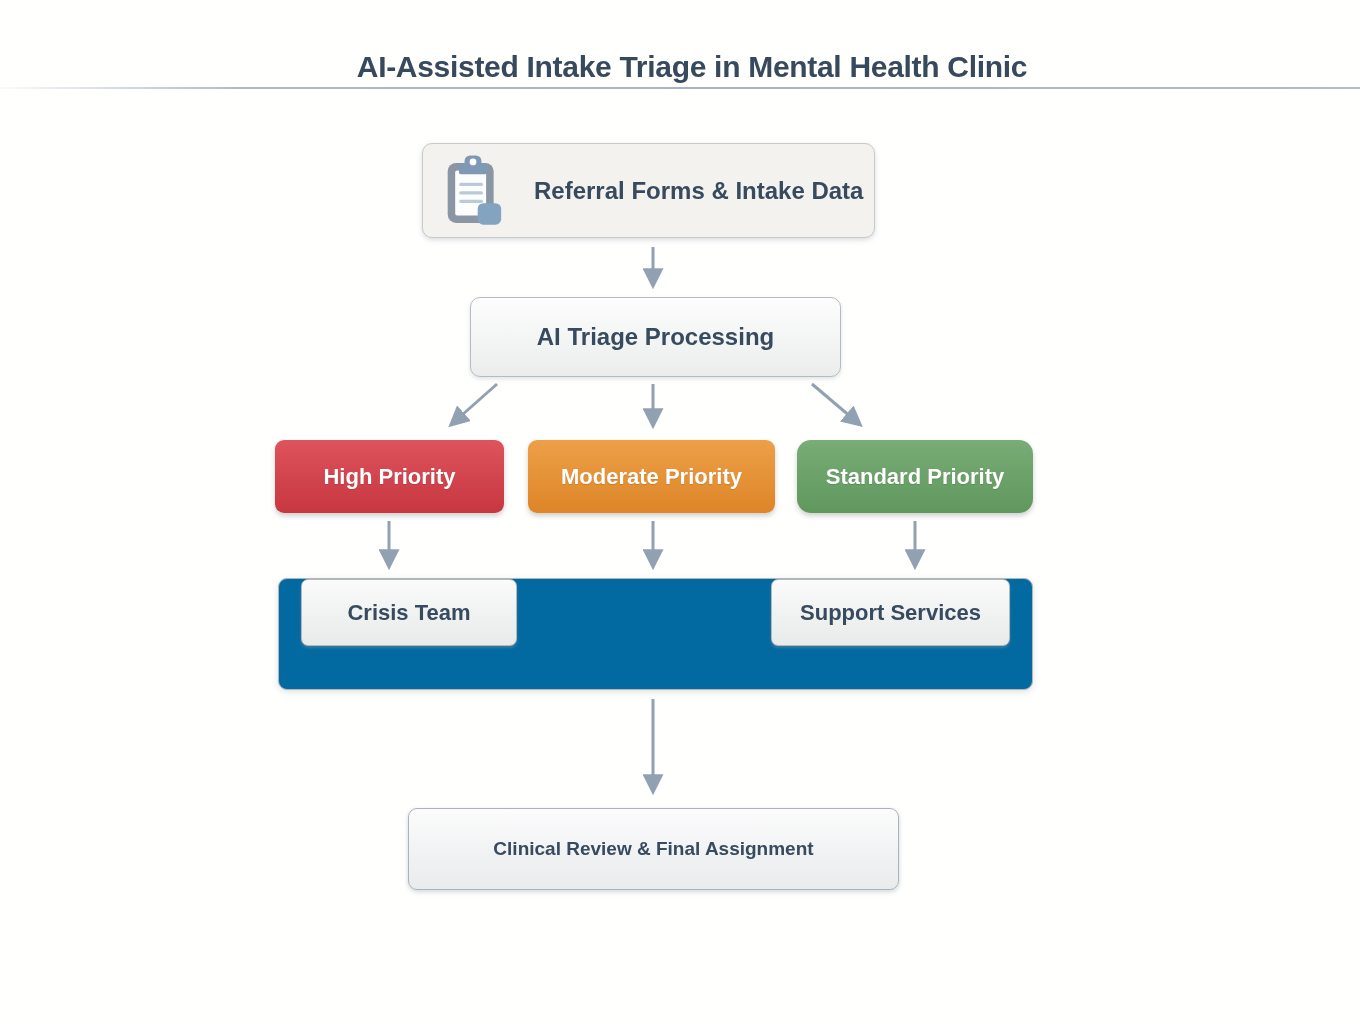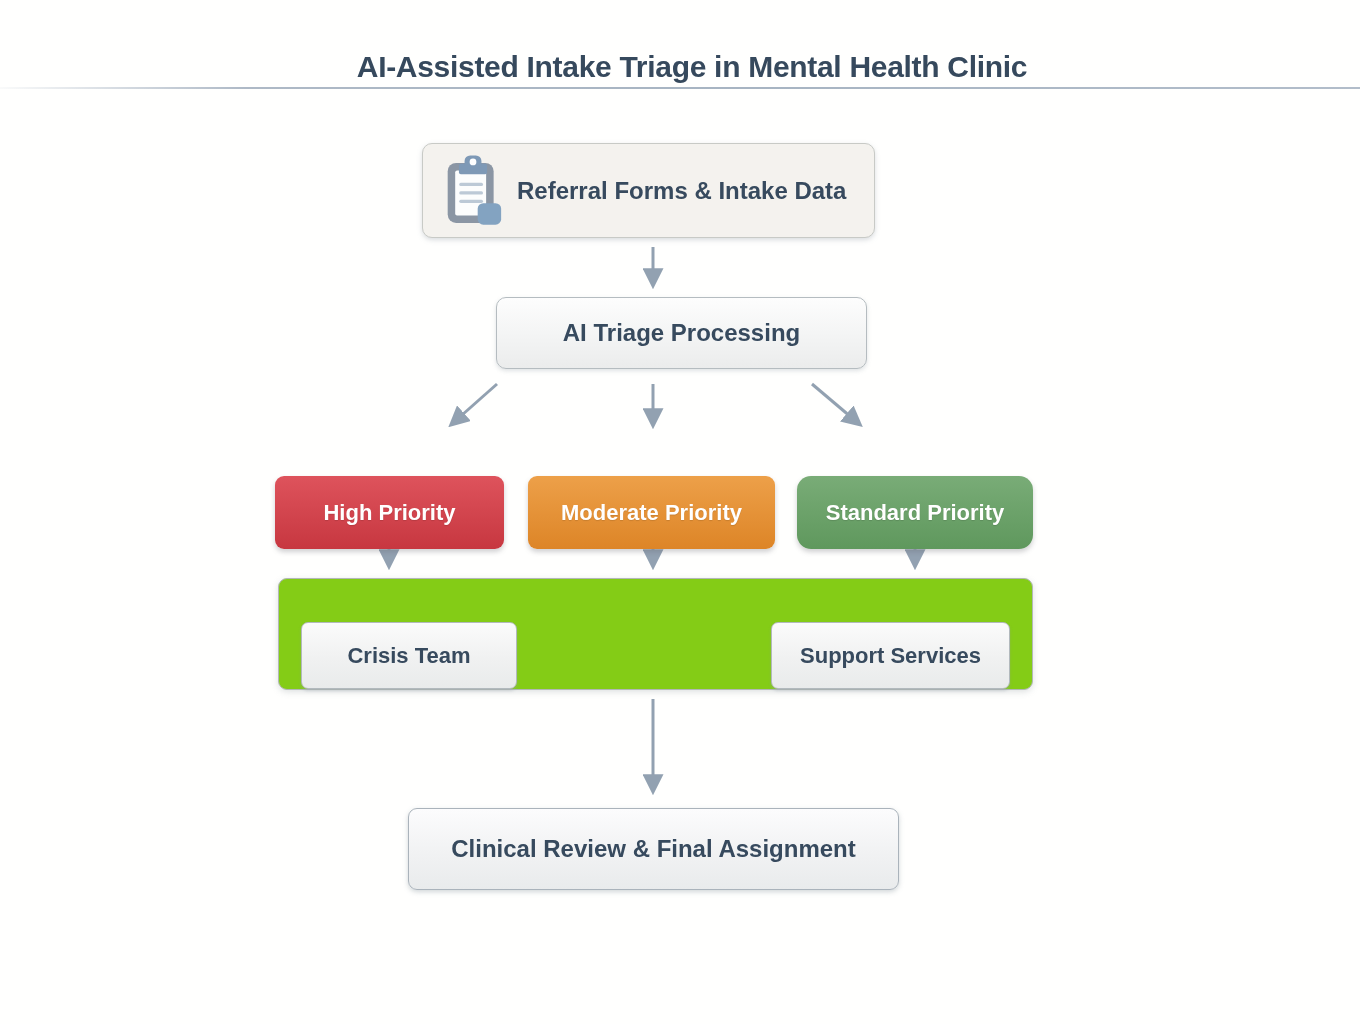--- a/index.html
+++ b/index.html
@@ -36,82 +36,81 @@
     position: absolute; box-sizing: border-box;
     display: flex; align-items: center; justify-content: center;
     color: #374a5e;
   }
 
   .node-referral {
     left: 422px; top: 143px; width: 453px; height: 95px;
     background: #f4f2ee;
     border: 1px solid #c8cac6; border-radius: 10px;
     box-shadow: 0 2px 5px rgba(145,155,165,0.35);
-    gap: 14px; justify-content: flex-start; padding-left: 20px;
+    gap: 31px; justify-content: flex-start; padding-left: 20px;
     font-size: 24px; font-weight: 600;
   }
   .node-referral .icon-wrap { width: 60px; height: 78px; flex: 0 0 auto; }
 
   .node-triage {
-    left: 496px; top: 297px; width: 371px; height: 72px;
+    left: 470px; top: 297px; width: 371px; height: 80px;
     background: linear-gradient(180deg, #fdfdfd 0%, #f3f4f4 55%, #ebecec 100%);
     border: 1.5px solid #b5bcc0; border-radius: 10px;
     box-shadow: 0 2px 4px rgba(150,160,170,0.3);
     font-size: 24px; font-weight: 600;
   }
 
   .priority {
     top: 440px; height: 73px;
     border-radius: 9px; color: #ffffff;
     font-size: 22px; font-weight: 600;
     box-shadow: 0 3px 5px rgba(100,100,110,0.3);
     text-shadow: 0 1px 1px rgba(0,0,0,0.12);
-    margin-top: 36px;
   }
   .priority-high {
     left: 275px; width: 229px;
     background: linear-gradient(180deg, #de535c 0%, #c73740 100%);
   }
   .priority-moderate {
     left: 528px; width: 247px;
     background: linear-gradient(180deg, #eda049 0%, #dd8527 100%);
   }
   .priority-standard {
     left: 797px; width: 236px;
     background: linear-gradient(180deg, #79ac77 0%, #5f985d 100%);
     border-radius: 14px;
   }
 
   .teams-group {
     position: absolute; left: 278px; top: 578px; width: 755px; height: 112px;
     box-sizing: border-box;
-    background: #84cc16;
+    background: #0369a1;
     border: 1.5px solid #b2b8b6; border-radius: 9px;
     box-shadow: 0 2px 6px rgba(145,155,160,0.3);
-    display: flex; align-items: flex-end; justify-content: space-between;
+    display: flex; align-items: flex-start; justify-content: space-between;
     padding: 0 22px;
   }
   .team-box {
     box-sizing: border-box; height: 67px;
     background: linear-gradient(180deg, #fbfbfb 0%, #f0f1f1 55%, #e9ebeb 100%);
     border: 1.5px solid #b2b9bd; border-radius: 7px;
     box-shadow: 0 2px 3px rgba(150,160,168,0.35);
     display: flex; align-items: center; justify-content: center;
     color: #374a5e; font-size: 22px; font-weight: 600;
   }
   .team-crisis  { width: 216px; }
   .team-therapy { width: 223px; }
   .team-support { width: 239px; }
 
   .node-final {
     left: 408px; top: 808px; width: 491px; height: 82px;
     background: linear-gradient(180deg, #fcfcfd 0%, #f1f2f3 55%, #e9ebec 100%);
     border: 1.5px solid #aab3bb; border-radius: 9px;
     box-shadow: 0 2px 5px rgba(140,152,162,0.4);
-    font-size: 24px; font-weight: 600;
+    font-size: 19px; font-weight: 600;
   }
 </style>
 </head>
 <body>
 
 <div class="canvas">
 
   <h1 class="page-title">AI-Assisted Intake Triage in Mental Health Clinic</h1>
   <div class="header-divider"></div>
 

